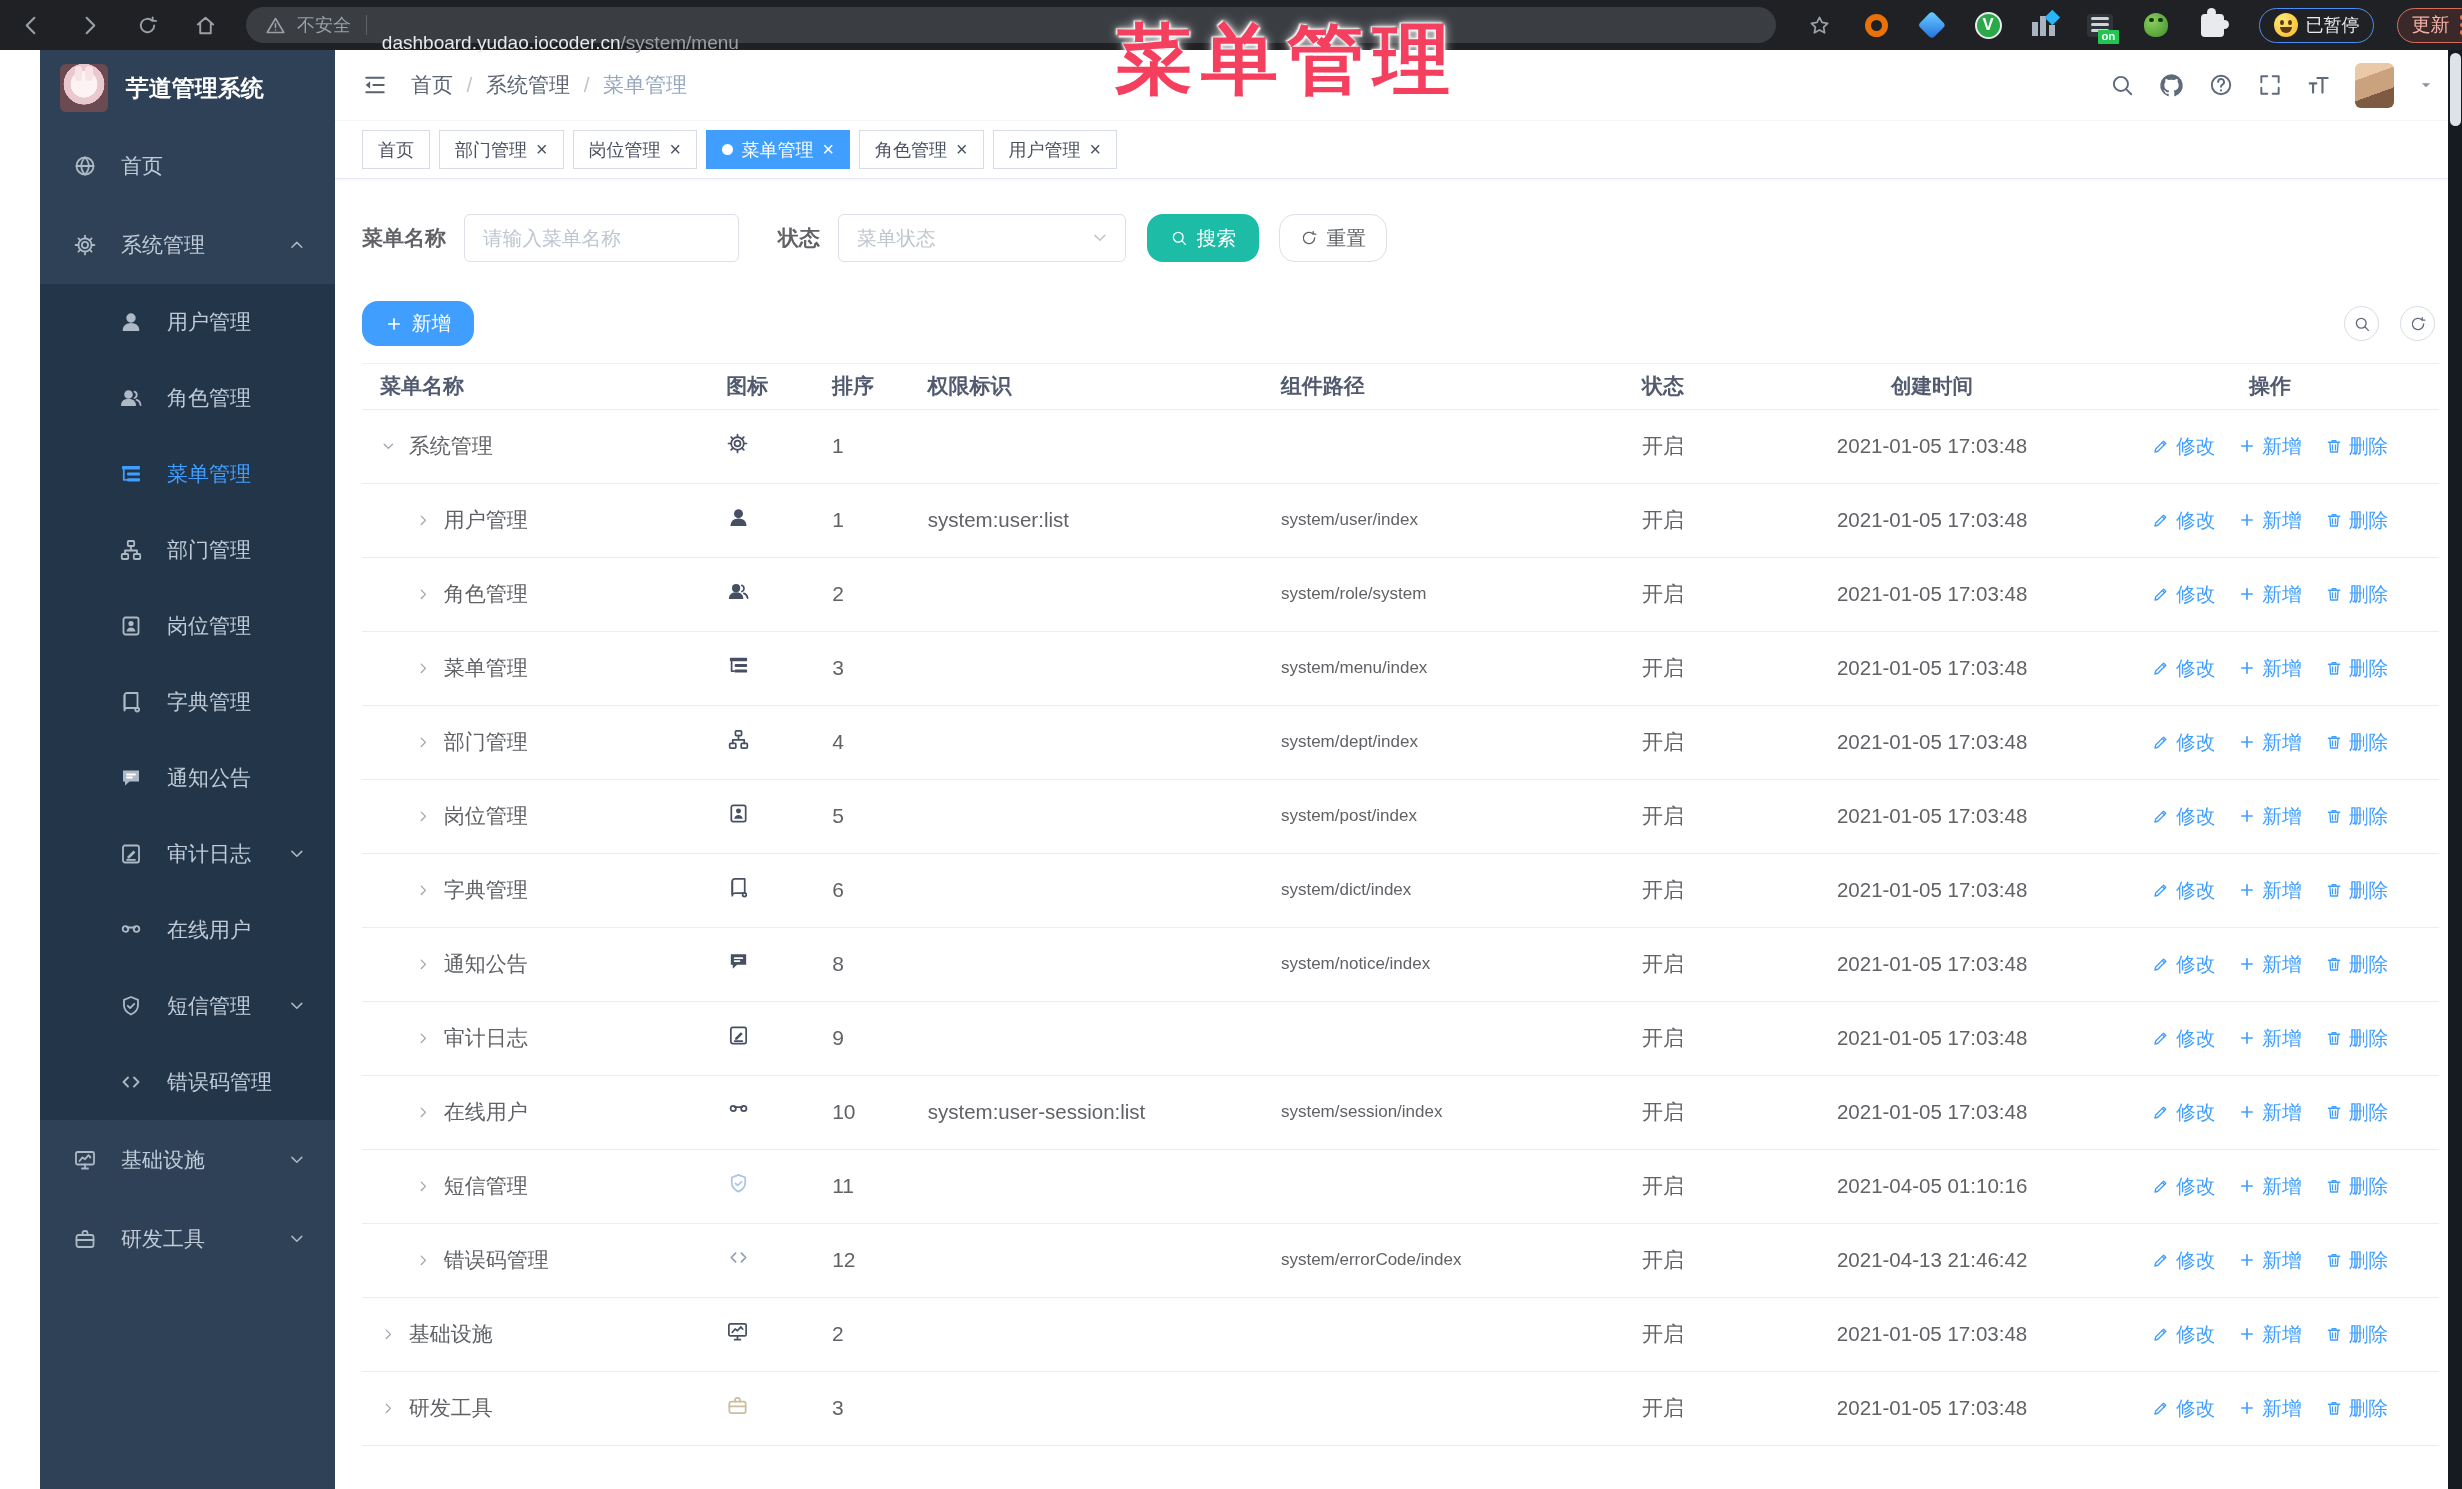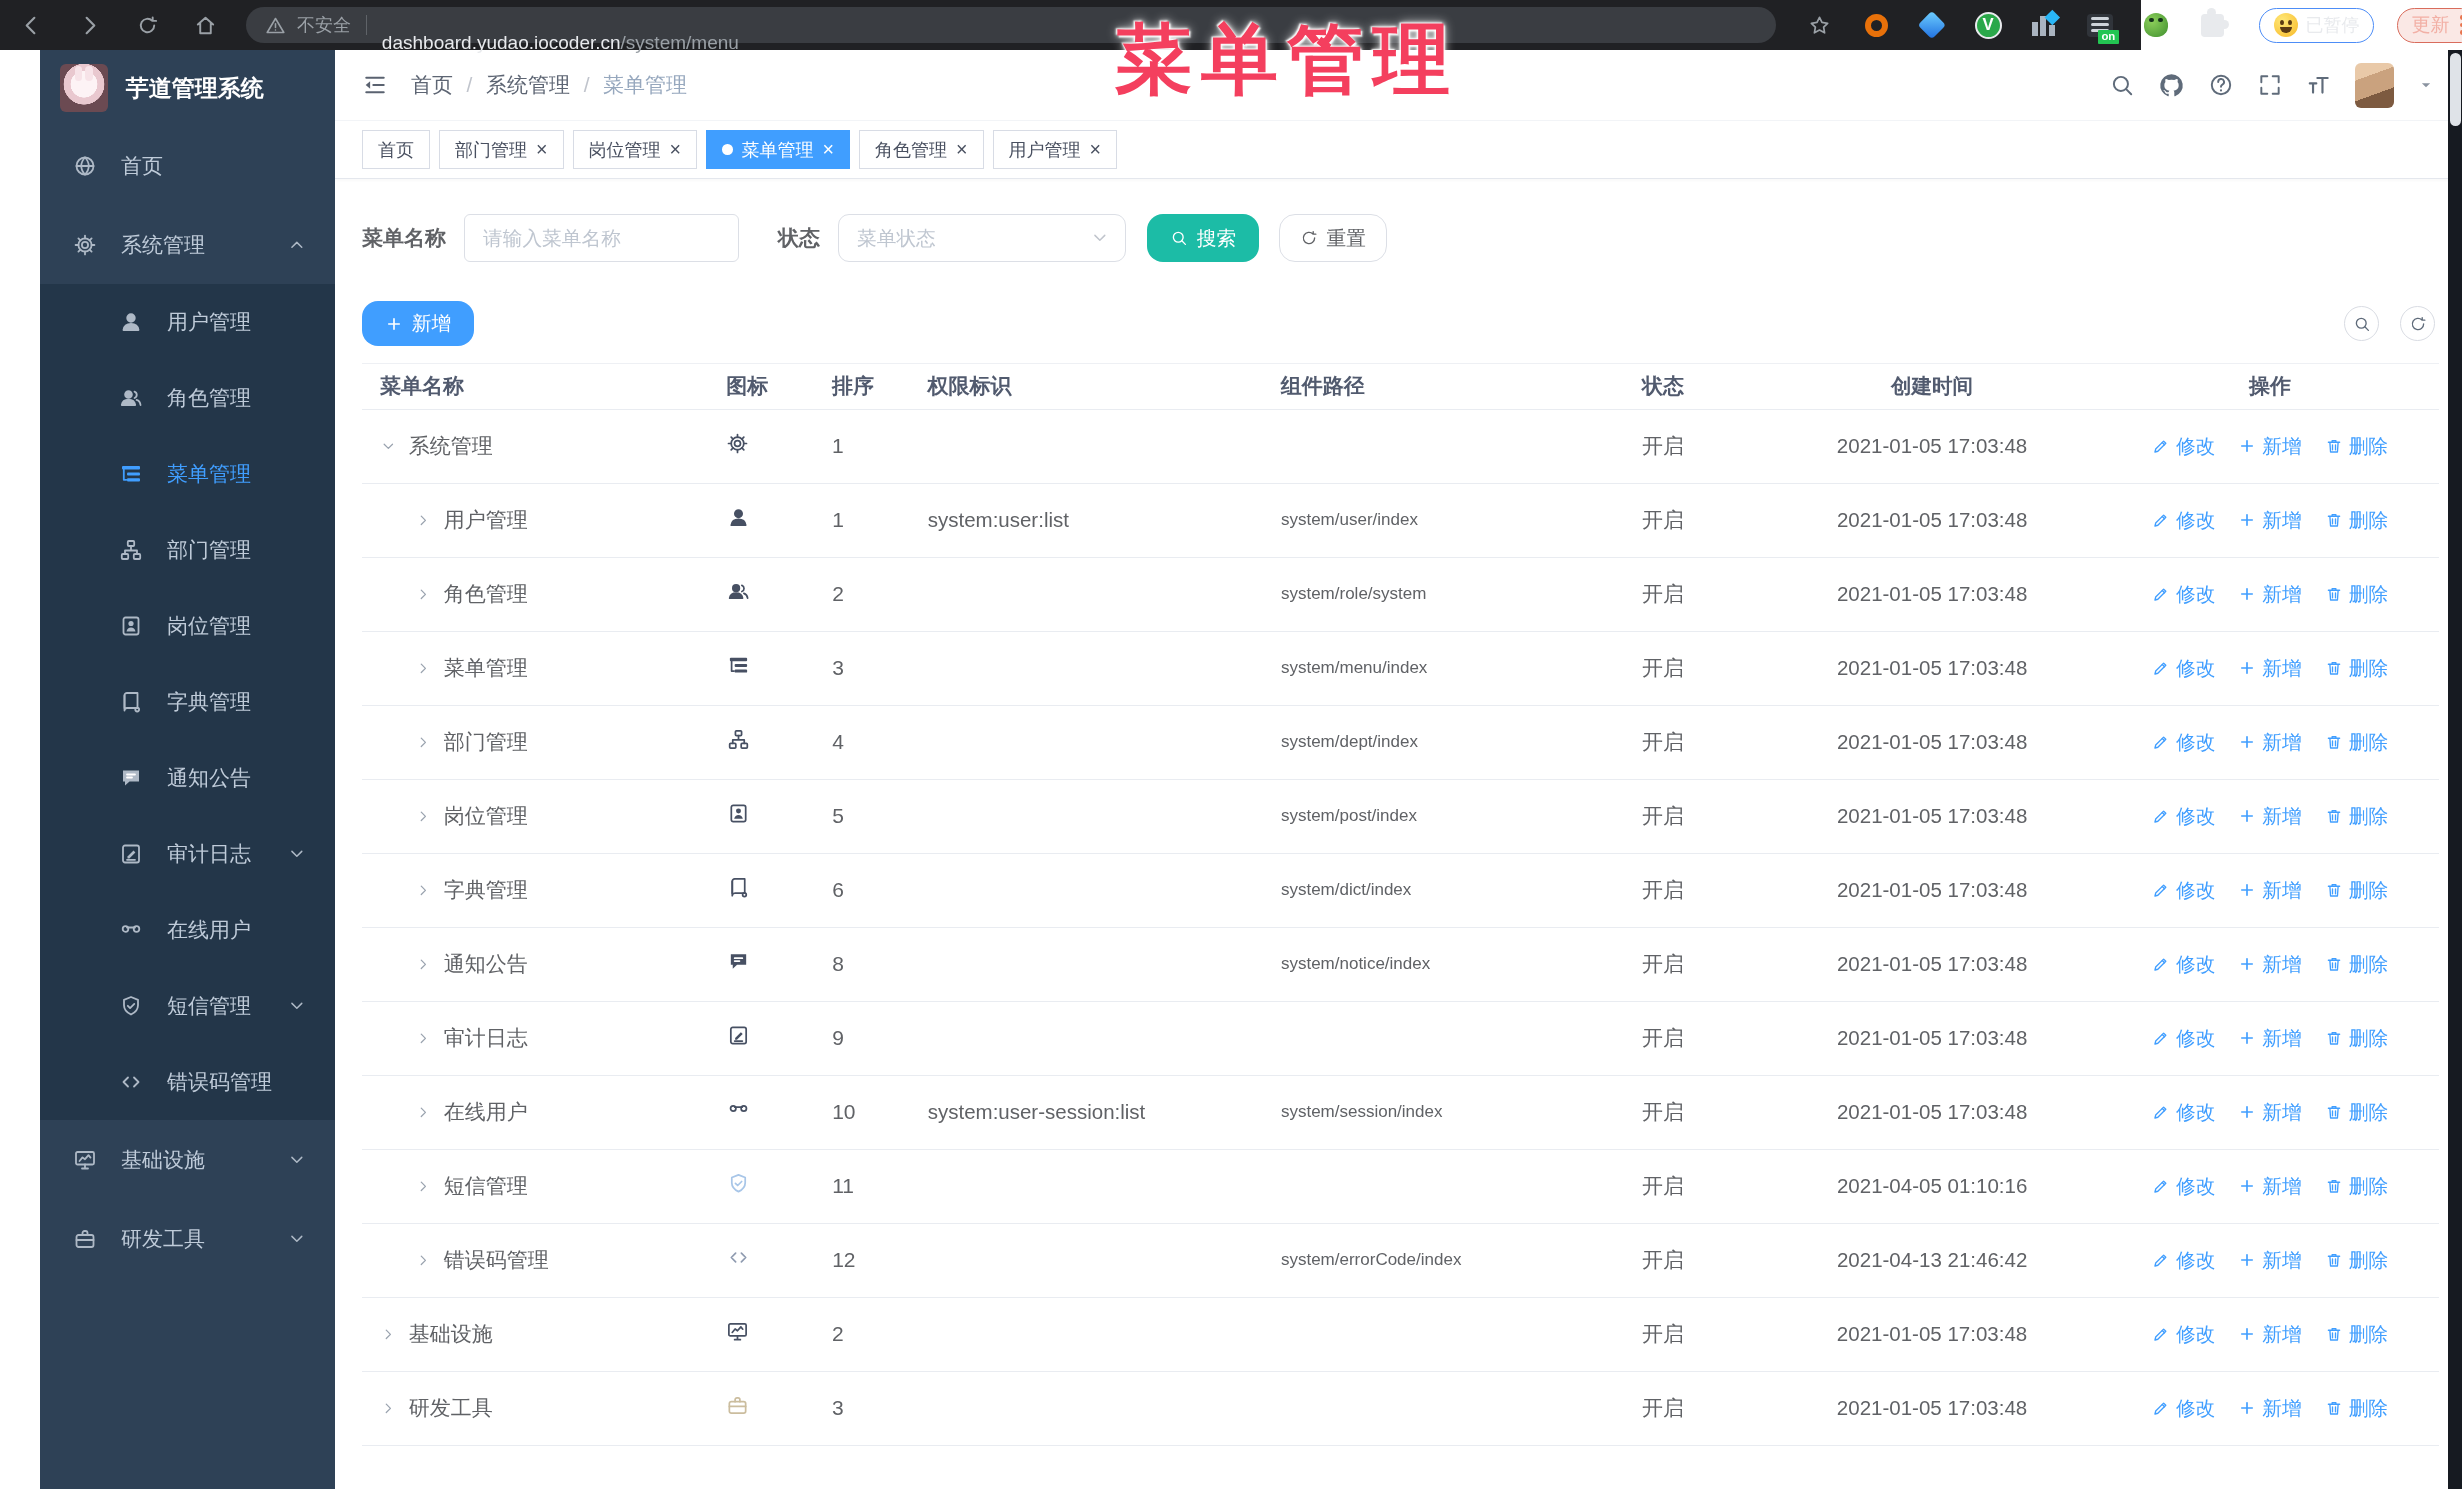--- a/index.html
+++ b/index.html
@@ -7,21 +7,21 @@
     --chrome-bg:#202124; --omnibox-bg:#3a3d42;
     --sidebar-bg:#2e4156; --submenu-bg:#233649; --sidebar-text:#bfcbd9;
   }
   *{box-sizing:border-box; margin:0; padding:0;}
   html,body{width:2462px; height:1490px; overflow:hidden;}
   body{font-family:"Liberation Sans","DejaVu Sans",sans-serif; background:#fff; position:relative; font-size:21px; color:#606266;}
   .icon{display:inline-flex; align-items:center; justify-content:center; line-height:0;}
   .icon svg{display:block;}
 
   
-  .chrome{position:absolute; left:0; top:0; width:2141px; height:50px; background:var(--chrome-bg); display:flex; align-items:center; padding:0 13.6px; gap:23px; z-index:5;}
+  .chrome{position:absolute; left:0; top:0; width:2462px; height:50px; background:var(--chrome-bg); display:flex; align-items:center; padding:0 13.6px; gap:23px; z-index:5;}
   .chrome .navbtn{width:35px; height:35px; border-radius:50%; display:flex; align-items:center; justify-content:center; color:#9aa0a6; flex:0 0 auto;}
   .omnibox{height:36px; width:1530px; background:var(--omnibox-bg); border-radius:18px; display:flex; align-items:center; padding:0 19.7px; gap:10.6px; color:#9aa0a6; flex:0 0 auto;}
   .omnibox .sec-label{font-size:18px; color:#9aa0a6;}
   .omnibox .sep{width:0.8px; height:19.7px; background:#5f6368; margin:0 4.5px;}
   .omnibox .url{font-size:19px; color:#e8eaed; white-space:nowrap;margin-top:36px;}
   .omnibox .url .dim{color:#9aa0a6;}
   .chrome .star{color:#9aa0a6; margin-left:3px;}
   .ext{width:33px; height:33px; display:flex; align-items:center; justify-content:center; flex:0 0 auto; position:relative;}
   .ext-donut{width:23px; height:23px; border-radius:50%; border:6.8px solid #e8710a;}
   .ext-gem{width:19.7px; height:19.7px; background:linear-gradient(135deg,#6fd0ff,#1f6fe0); transform:rotate(45deg); border-radius:3.8px;}
@@ -84,21 +84,21 @@
   .tab .dot{width:10.6px; height:10.6px; border-radius:50%; background:#fff; display:none;}
   .tab.active{background:var(--accent); border-color:var(--accent); color:#fff;}
   .tab.active .dot{display:block;}
   .tab .close{font-size:19.7px; line-height:1;}
 
   
   .filter-row{margin-top:35px; padding:0 27px; display:flex; align-items:center;}
   .f-label{font-size:21px; color:#606266; font-weight:bold; margin-right:18px; white-space:nowrap;}
   .f-input{width:275px; height:48px; border:0.8px solid #dcdfe6; border-radius:6px; padding:0 18px; font-size:19.7px; color:#606266; outline:none; font-family:inherit;}
   .f-input::placeholder{color:#bfc6d0;}
-  .f-select{width:288px; height:48px; border:0.8px solid #dcdfe6; border-radius:11px; padding:0 15px 0 18px; display:flex; align-items:center; justify-content:space-between; color:#bfc6d0; font-size:19.7px; cursor:pointer;}
+  .f-select{width:288px; height:48px; border:0.8px solid #dcdfe6; border-radius:6px; padding:0 15px 0 18px; display:flex; align-items:center; justify-content:space-between; color:#bfc6d0; font-size:19.7px; cursor:pointer;}
   .f-select .sel-caret{color:#c0c4cc;} .gap52{width:39px;}
   .btn{height:48px; border-radius:16px; display:flex; align-items:center; justify-content:center; gap:9px; font-size:19.7px; cursor:pointer; border:0.8px solid transparent; white-space:nowrap;}
   .btn-search{background:var(--teal); color:#fff; width:112px; margin-left:21px;}
   .btn-reset{background:#fff; color:#606266; border-color:#dcdfe6; width:108px; margin-left:19.7px;}
 
   
   .toolbar{margin-top:39px; padding:0 27px; display:flex; align-items:center;}
   .btn-add{background:var(--accent); color:#fff; width:112px; height:45px;}
   .toolbar-right{margin-left:auto; display:flex; gap:21px;}
   .circle-btn{width:35px; height:35px; border-radius:50%; border:0.8px solid #d9dce3; color:#5f6b7a; display:flex; align-items:center; justify-content:center; cursor:pointer; background:#fff;}

